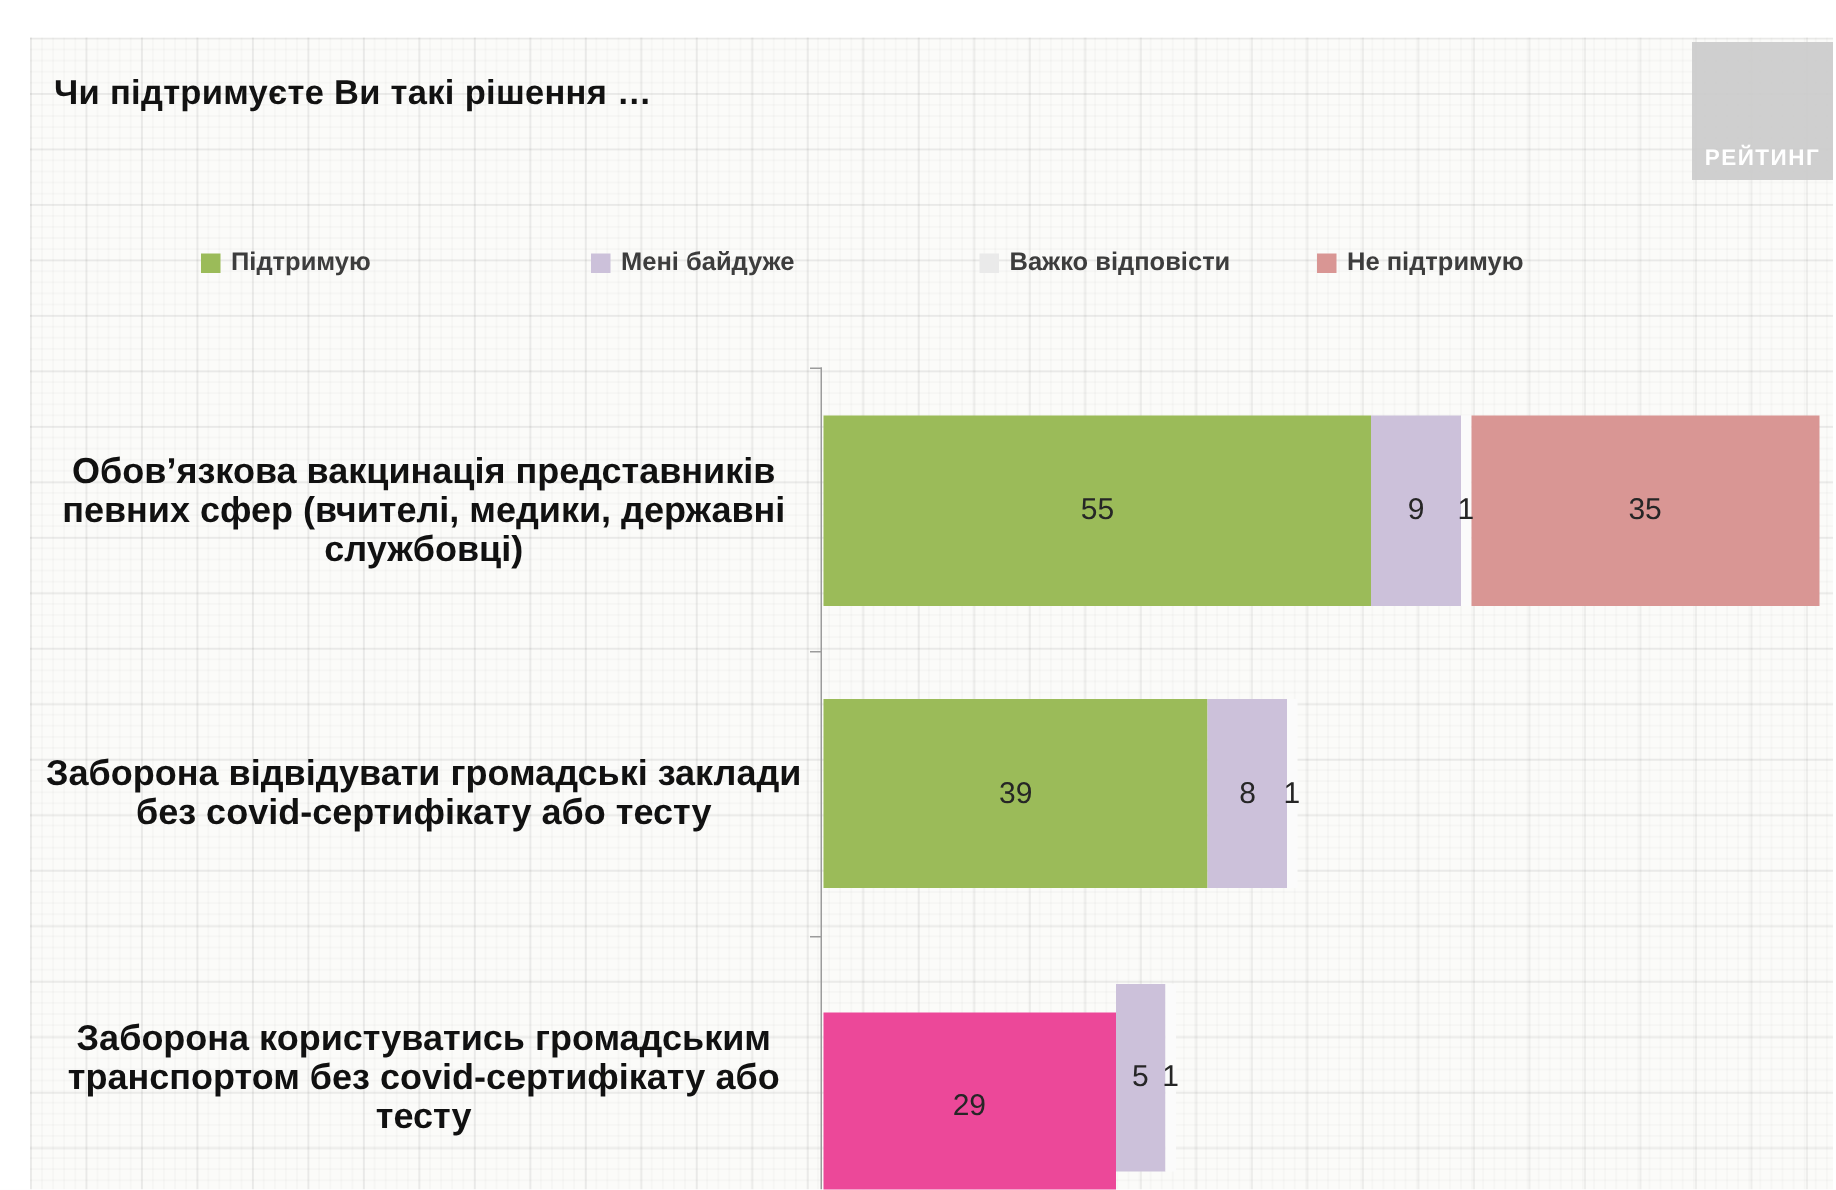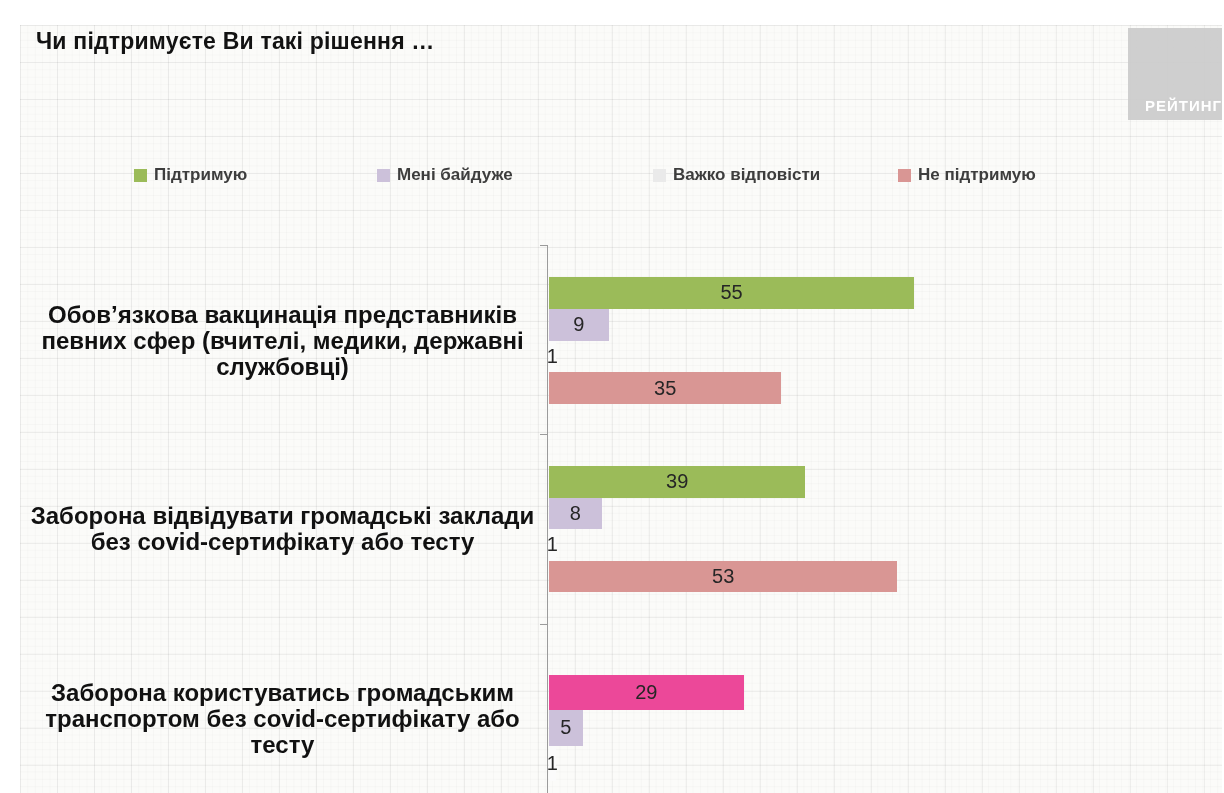--- a/index.html
+++ b/index.html
@@ -13,73 +13,73 @@
     position:absolute; left:20px; top:25px; width:1202px; height:768px;
     background-color:#fbfbf9;
     background-image:
       linear-gradient(to right, rgba(0,0,0,0.05) 1px, transparent 1px),
       linear-gradient(to bottom, rgba(0,0,0,0.05) 1px, transparent 1px),
       linear-gradient(to right, rgba(0,0,0,0.018) 1px, transparent 1px),
       linear-gradient(to bottom, rgba(0,0,0,0.018) 1px, transparent 1px);
     background-size: 37px 37px, 37px 37px, 7.4px 7.4px, 7.4px 7.4px;
   }
   .title {
-    position:absolute; left:36px; top:28px;
+    position:absolute; left:36px; top:48px;
     font-size:23px; font-weight:bold; color:#121212; letter-spacing:0.2px;text-align:right;
   }
   .logo {
     position:absolute; left:1128px; top:28px; width:94px; height:92px;
     background:rgba(203,203,203,0.92);
-    display:flex; align-items:flex-end; justify-content:flex-end;
+    display:flex; align-items:flex-end; justify-content:center;
   }
   .logo-text {
     font-size:15px; font-weight:bold; color:#ffffff;
     letter-spacing:1px; padding-bottom:6px;
   }
   .legend-item { position:absolute; top:166px; height:18px; display:flex; align-items:center;font-weight:bold; }
   .swatch { width:13px; height:13px; flex:0 0 13px; margin-right:7px; }
   .legend-label { font-size:17px; color:#3d3d3d; }
 
   .axis-line { position:absolute; left:547px; top:245px; width:1px; height:548px; background:#9b9b9b; }
   .tick { position:absolute; left:540px; width:8px; height:1px; background:#9b9b9b; }
 
   .cat-label {
     position:absolute; left:24px; width:517px;
     display:flex; align-items:center; justify-content:center;
     text-align:center; font-weight:bold; font-size:24px; line-height:26px; color:#111111;
   }
-  .bar-row { position:absolute; left:549px; width:664px; display:flex;flex-direction:column; }
+  .bar-row { position:absolute; left:549px; width:664px; display:flex; }
   .seg { height:100%; display:flex; align-items:center; justify-content:center; overflow:visible; }
   .seg .val { font-size:20px; color:#262626; white-space:nowrap; z-index:2; }
 </style>
 </head>
 <body>
 
 <div class="canvas">
   <div class="slide"></div>
 
   <div class="title">Чи підтримуєте Ви такі рішення …</div>
 
   <div class="logo">
     <span class="logo-text">РЕЙТИНГ</span>
   </div>
 
   <div class="legend-item" style="left:134px">
     <span class="swatch" style="background: rgb(155, 187, 89);"></span>
     <span class="legend-label">Підтримую</span>
   </div>
-  <div class="legend-item" style="left:377px">
+  <div class="legend-item" style="left:394px">
     <span class="swatch" style="background: rgb(204, 193, 218);"></span>
     <span class="legend-label">Мені байдуже</span>
   </div>
   <div class="legend-item" style="left:653px">
     <span class="swatch" style="background: rgb(234, 234, 234);"></span>
     <span class="legend-label">Важко відповісти</span>
   </div>
-  <div class="legend-item" style="left:898px">
+  <div class="legend-item" style="left:878px">
     <span class="swatch" style="background: rgb(217, 150, 148);"></span>
     <span class="legend-label">Не підтримую</span>
   </div>
 
   <div class="axis-line"></div>
   <div class="tick" style="top:245px"></div>
   <div class="tick" style="top:434px"></div>
   <div class="tick" style="top:624px"></div>
 
   <div id="chart-rows">
@@ -102,23 +102,20 @@
       <div class="bar-row" style="top: 466px; height: 126px;">
         <div class="seg" style="width: 38.6139%; background: rgb(155, 187, 89);">
           <span class="val">39</span>
         </div>
         <div class="seg" style="width: 7.92079%; background: rgb(204, 193, 218);">
           <span class="val">8</span>
         </div>
         <div class="seg" style="width: 0.990099%; background: rgb(251, 251, 251);">
           <span class="val">1</span>
         </div>
-        <div class="seg" style="width: 52.4752%; background: rgb(217, 150, 148);">
-          <span class="val">53</span>
-        </div>
       </div>
       <div class="cat-label" style="top: 656px; height: 125px;">Заборона користуватись громадським транспортом без covid-сертифікату або тесту</div>
       <div class="bar-row" style="top: 656px; height: 125px;">
         <div class="seg" style="width: 29.2929%; background: #ec4899; margin-top: 19px;">
           <span class="val">29</span>
         </div>
         <div class="seg" style="width: 5.05051%; background: rgb(204, 193, 218);">
           <span class="val">5</span>
         </div>
         <div class="seg" style="width: 1.0101%; background: rgb(251, 251, 251);">

